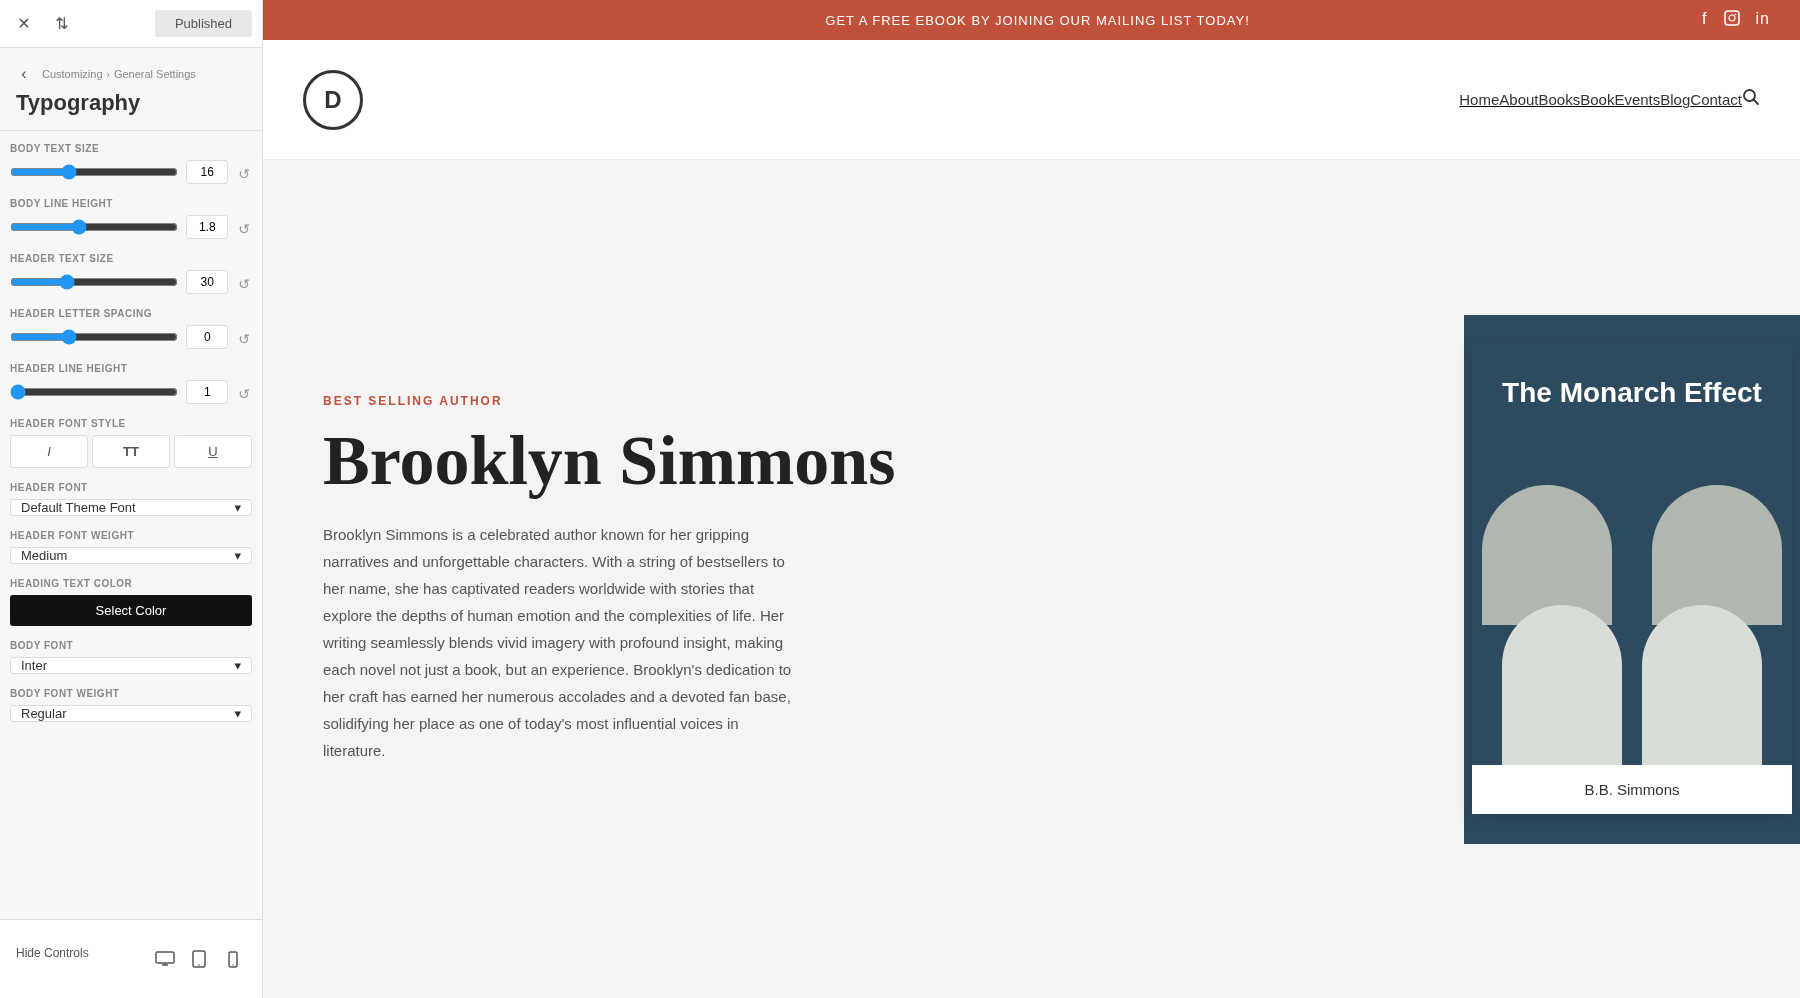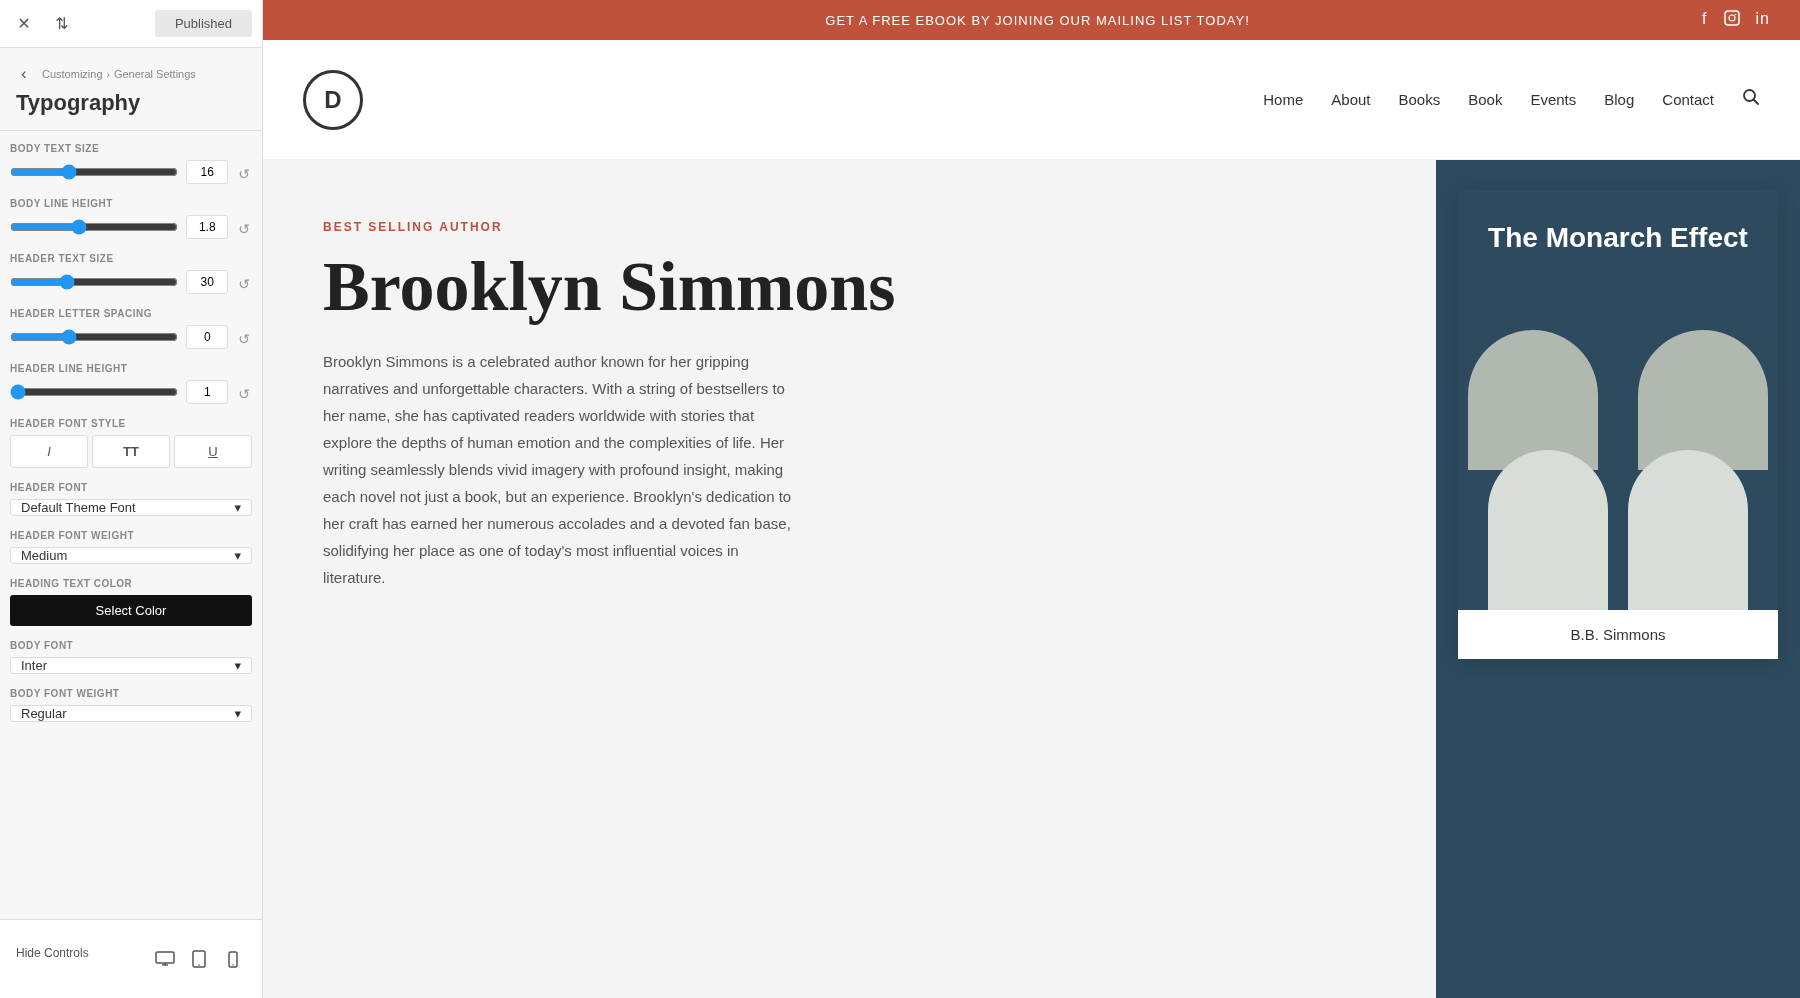--- a/index.html
+++ b/index.html
@@ -216,40 +216,41 @@
     }
     .nav-logo {
       width: 60px; height: 60px;
       border-radius: 50%;
       border: 3px solid #333;
       display: flex; align-items: center; justify-content: center;
       font-size: 24px; font-weight: bold; color: #333;
     }
     .nav-links {
       display: flex;
-      gap: 28px;
-      align-items: center;
+      align-items: center;
+      text-decoration: underline;
     }
     .nav-link {
       font-size: 15px;
       color: #333;
       cursor: pointer;
       text-decoration: none;
     }
     .nav-search {
       font-size: 18px;
       color: #333;
       cursor: pointer;
     }
 
     .preview-hero {
       display: flex;
       flex: 1;
       background: #f4f4f4;
       overflow: hidden;
+      align-items: center;
     }
 
     .hero-left {
       flex: 1;
       padding: 60px 60px;
       background: #f4f4f4;
       display: flex;
       flex-direction: column;
       justify-content: flex-start;
     }
@@ -269,21 +270,21 @@
       font-family: Georgia, serif;
     }
     .hero-desc {
       font-size: 15px;
       color: #555;
       line-height: 1.8;
       max-width: 480px;
     }
 
     .hero-right {
-      width: 364px;
+      width: 336px;
       background: #2d4a5e;
       display: flex;
       align-items: flex-start;
       justify-content: center;
       padding: 30px 20px;
     }
     .book-card {
       background: #fff;
       width: 320px;
       border-radius: 4px;

